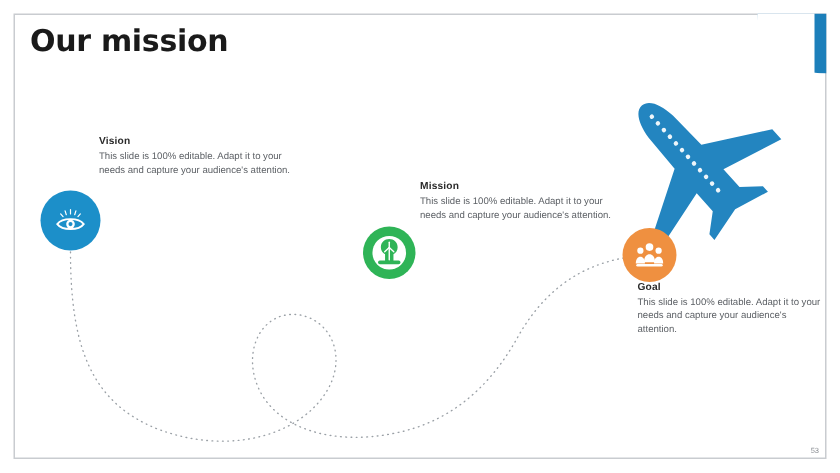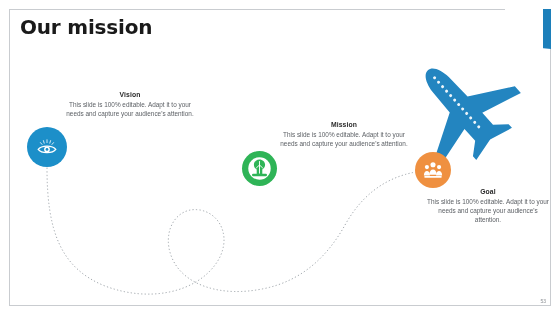--- a/index.html
+++ b/index.html
@@ -1,20 +1,20 @@
 <!DOCTYPE html>
 <html><head>
 <meta charset="utf-8">
 <style>
   html,body{margin:0;padding:0;background:#ffffff;}
   body{width:560px;height:315px;overflow:hidden;
        font-family:"Liberation Sans","DejaVu Sans",sans-serif;}
 
   #slide{position:relative;width:560px;height:315px;background:#ffffff;
-         box-sizing:border-box;overflow:hidden;text-align:center;}
+         box-sizing:border-box;overflow:hidden;}
 
   
   #frame{position:absolute;left:9px;top:9px;width:542px;height:297px;
          border:1px solid #c9ccd0;box-sizing:border-box;background:#fff;}
 
   
   #corner{position:absolute;right:9px;top:9px;width:46px;height:40px;
           overflow:hidden;pointer-events:none;}
   #corner .wedge{position:absolute;right:0;top:0;width:46px;height:40px;
           background:#1c7fba;

